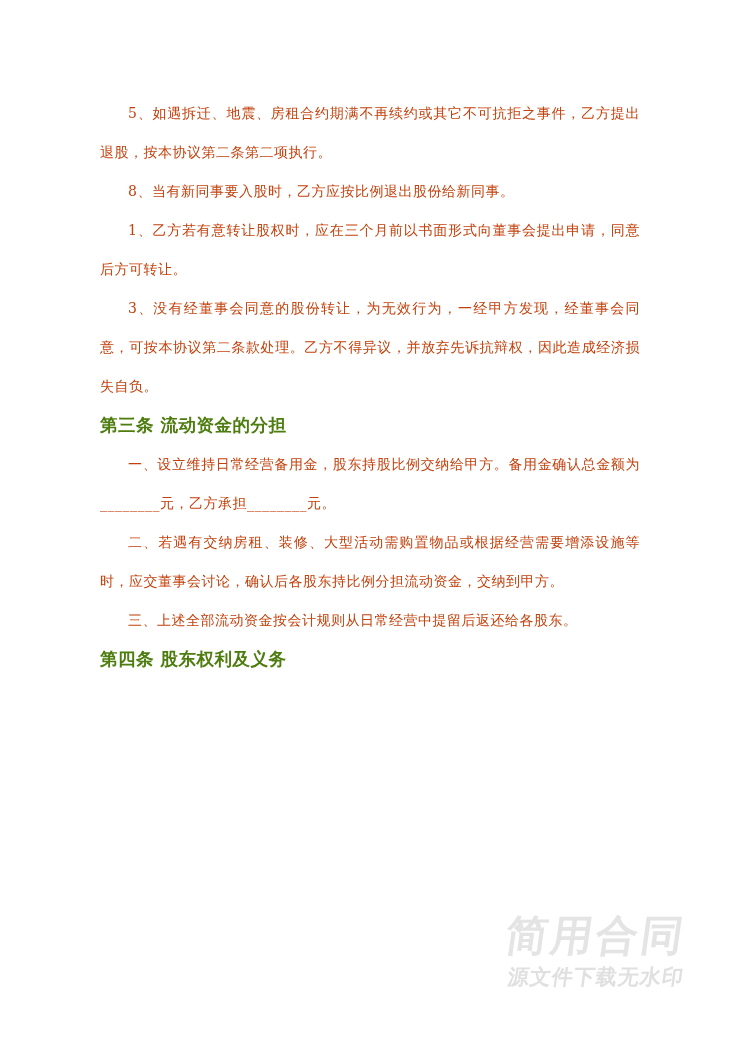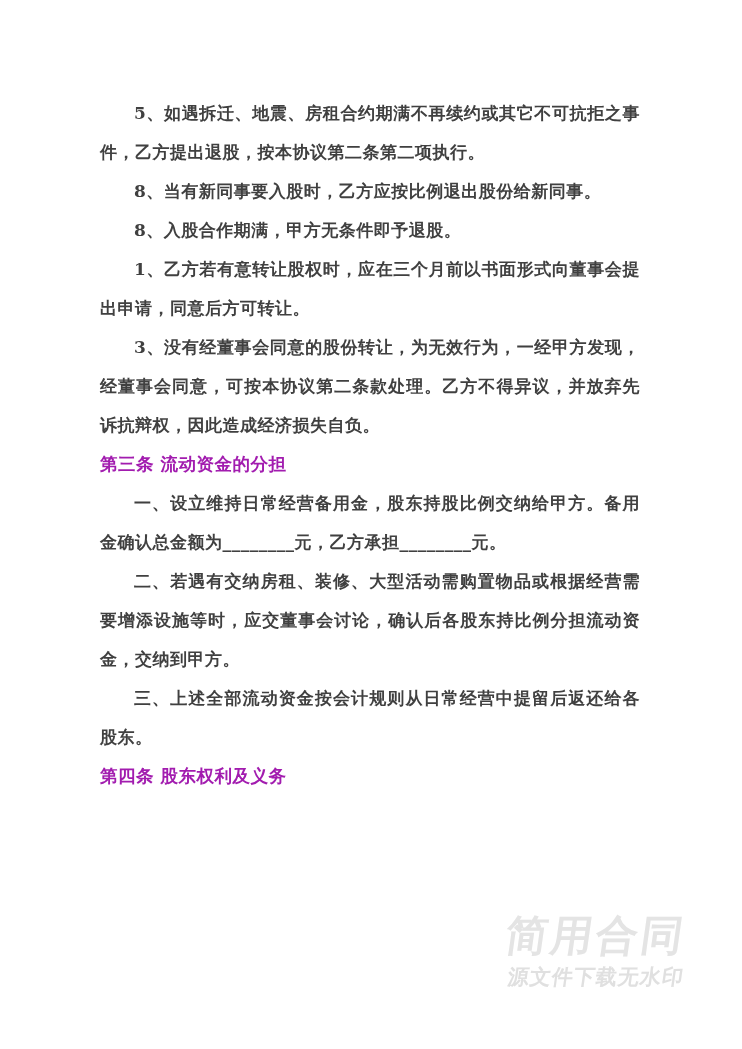--- a/index.html
+++ b/index.html
@@ -20,33 +20,32 @@
     overflow: hidden;
   }
   .content {
     position: absolute;
     left: 100px;
     top: 94px;
     width: 540px;
   }
   .para {
     margin: 0;
-    font-size: 17px;
+    font-size: 14px;
     line-height: 39px;
-    color: #404040;
+    color: #c2410c;
     text-align: justify;
     text-indent: 2em;
     letter-spacing: 0.5px;
-    font-weight: bold;
   }
   .para.heading {
     font-weight: bold;
     text-indent: 0;
     font-size: 17.5px;
-    color: #a21caf;
+    color: #4d7c0f;
   }
   .watermark {
     position: absolute;
     left: 0;
     top: 0;
     width: 742px;
     height: 1049px;
     pointer-events: none;
   }
   .wm-title {
@@ -76,21 +75,20 @@
     white-space: nowrap;
   }
 </style>
 </head>
 <body>
 
 <div class="page">
   <div class="content" id="contract-body">
       <p class="para">5、如遇拆迁、地震、房租合约期满不再续约或其它不可抗拒之事件，乙方提出退股，按本协议第二条第二项执行。</p>
       <p class="para">8、当有新同事要入股时，乙方应按比例退出股份给新同事。</p>
-      <p class="para">8、入股合作期满，甲方无条件即予退股。</p>
       <p class="para">1、乙方若有意转让股权时，应在三个月前以书面形式向董事会提出申请，同意后方可转让。</p>
       <p class="para">3、没有经董事会同意的股份转让，为无效行为，一经甲方发现，经董事会同意，可按本协议第二条款处理。乙方不得异议，并放弃先诉抗辩权，因此造成经济损失自负。</p>
       <p class="para heading">第三条 流动资金的分担</p>
       <p class="para">一、设立维持日常经营备用金，股东持股比例交纳给甲方。备用金确认总金额为________元，乙方承担________元。</p>
       <p class="para">二、若遇有交纳房租、装修、大型活动需购置物品或根据经营需要增添设施等时，应交董事会讨论，确认后各股东持比例分担流动资金，交纳到甲方。</p>
       <p class="para">三、上述全部流动资金按会计规则从日常经营中提留后返还给各股东。</p>
       <p class="para heading">第四条 股东权利及义务</p>
     </div>
 
   <div class="watermark">

